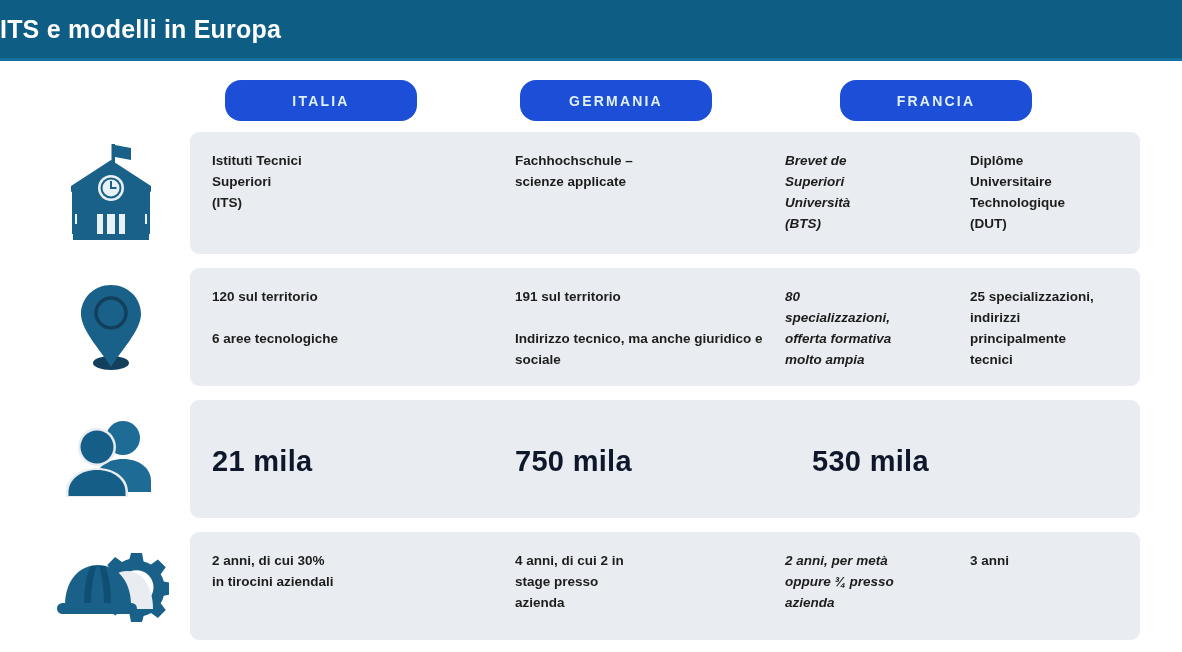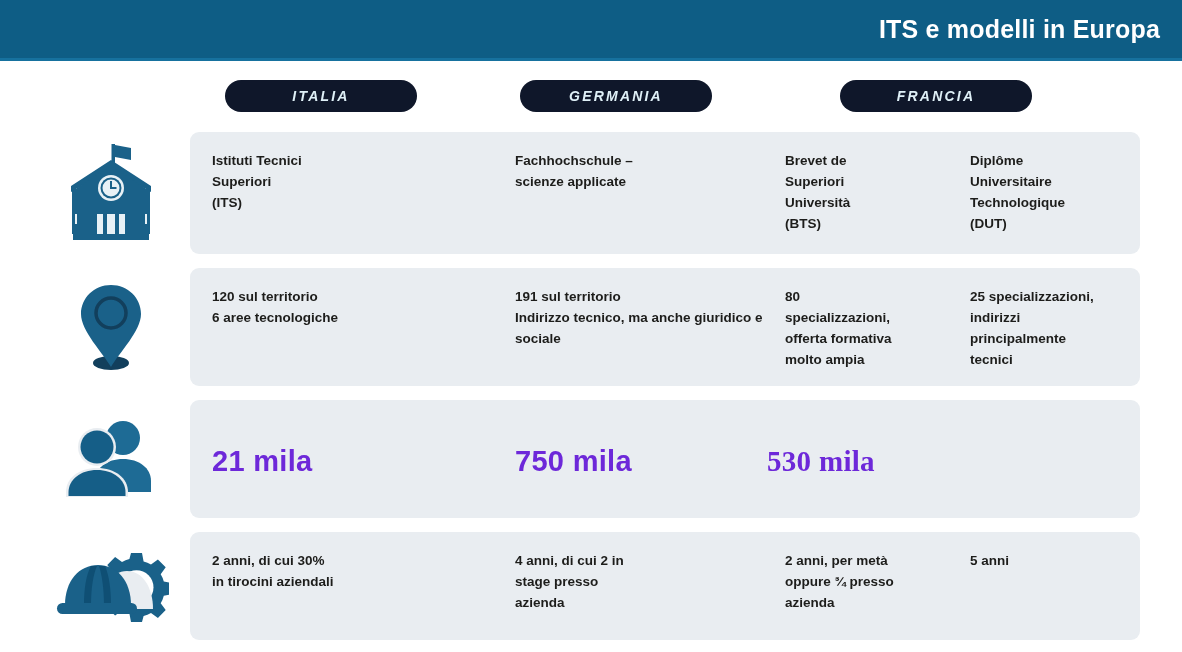--- a/index.html
+++ b/index.html
@@ -15,21 +15,21 @@
 
   
   .header-bar {
     position: absolute;
     left: 0; top: 0;
     width: 1182px;
     height: 58px;
     background: #0e5d85;
     display: flex;
     align-items: center;
-    justify-content: flex-end;
+    justify-content: flex-start;
   }
   .header-title {
     color: #ffffff;
     font-size: 25px;
     font-weight: bold;
     letter-spacing: 0.2px;
     padding-right: 22px;
   }
   .header-underline {
     position: absolute;
@@ -41,31 +41,30 @@
 
   
   .pill-row {
     position: absolute;
     left: 0; top: 80px;
     width: 1182px;
     height: 34px;
   }
   .pill {
     position: absolute;
-    height: 32px;
-    background: #0f172a;
+    height: 41px;
+    background: #1d4ed8;
     border-radius: 16px;
     display: flex;
     align-items: center;
     justify-content: center;
     color: #dff0f7;
     font-size: 14px;
     font-weight: bold;
     letter-spacing: 2.2px;
-    font-style: italic;
   }
   .pill-italia   { left: 225px; width: 192px; }
   .pill-germania { left: 520px; width: 192px; }
   .pill-francia  { left: 840px; width: 192px; }
 
   
   .row { position: absolute; left: 0; width: 1182px; }
   .row-1 { top: 132px; height: 122px; }
   .row-2 { top: 268px; height: 118px; padding-left: 12px; }
   .row-3 { top: 400px; height: 118px; }
@@ -103,37 +102,37 @@
   .cell.c2 { left: 325px; }
   .cell.c3 { left: 595px; }
   .cell.c4 { left: 780px; }
 
   .row-1 .cell { top: 18px; }
   .row-2 .cell { top: 18px; }
   .row-4 .cell { top: 18px; }
 
   .cell.w1 { width: 290px; }
   .cell.w2 { width: 255px; }
-  .cell.w3 { width: 175px; }
+  .cell.w3 { width: 175px; font-style: italic; }
   .cell.w4 { width: 165px; }
 
-  .cell p + p { }
+  .cell p + p { margin-top: 21px; }
 
   
   .bignum {
     position: absolute;
     top: 45px;
-    color: #6d28d9;
+    color: #0f172a;
     font-size: 29px;
     font-weight: bold;
     letter-spacing: 0.3px;
   }
   .bignum.n1 { left: 22px; }
   .bignum.n2 { left: 325px; }
-  .bignum.n3 { left: 577px; font-family: Liberation Serif, serif; }
+  .bignum.n3 { left: 622px; }
 
   .panel-tall { background: #e9edf1; }
 </style>
 </head>
 <body>
 
 <div class="header-bar">
   <div class="header-title">ITS e modelli in Europa</div>
 </div>
 <div class="header-underline"></div>
@@ -275,16 +274,16 @@
       <div>4 anni, di cui 2 in</div>
       <div>stage presso</div>
       <div>azienda</div>
     </div>
     <div class="cell c3 w3">
       <div>2 anni, per metà</div>
       <div>oppure ¾ presso</div>
       <div>azienda</div>
     </div>
     <div class="cell c4 w4">
-      <div>5 anni</div>
+      <div>3 anni</div>
     </div>
   </div>
 </div>
 
 </body></html>

